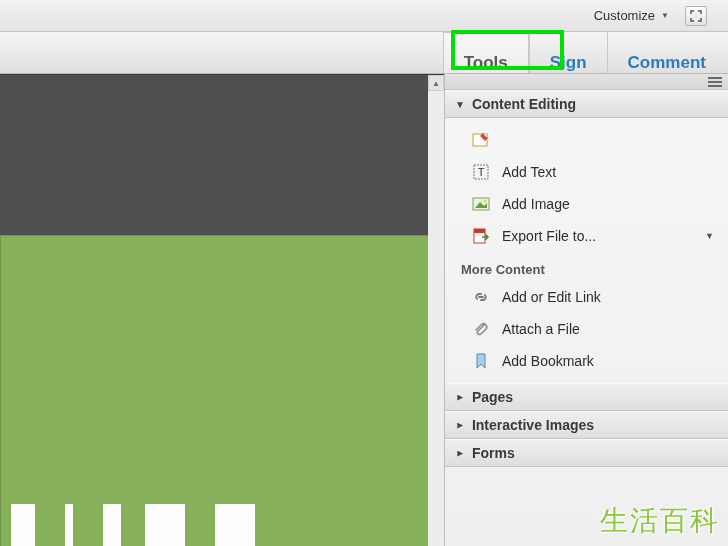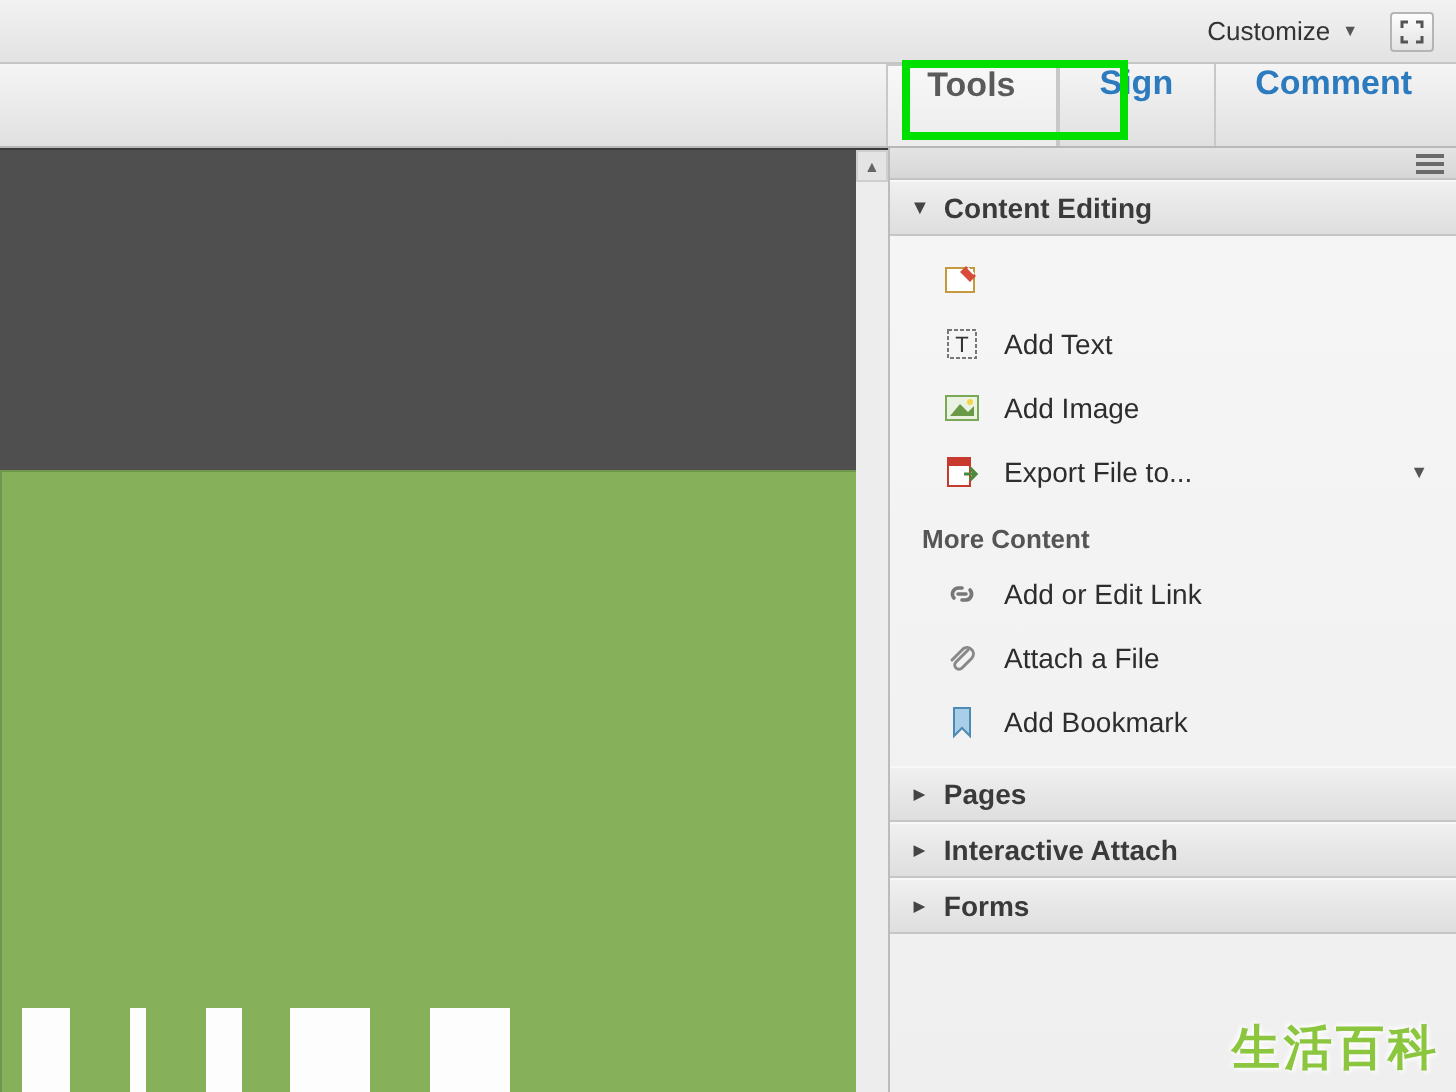--- a/index.html
+++ b/index.html
@@ -5,21 +5,21 @@
     * { margin: 0; padding: 0; box-sizing: border-box; font-family: "Segoe UI", Tahoma, sans-serif; }
     body { width: 728px; height: 546px; background: #e8e8e8; overflow: hidden; position: relative; }
     
     .top-bar {
       height: 32px;
       background: linear-gradient(to bottom, #f2f2f2, #e3e3e3);
       border-bottom: 1px solid #c5c5c5;
       display: flex;
       justify-content: flex-end;
       align-items: center;
-      padding-right: 11px;
+      padding-right: 21px;
       gap: 8px;
     }
     .customize-btn {
       display: flex;
       align-items: center;
       font-size: 13px;
       color: #333;
       padding: 3px 8px;
       cursor: pointer;
       gap: 6px;
@@ -38,21 +38,21 @@
       height: 42px;
       background: linear-gradient(to bottom, #f5f5f5, #e0e0e0);
       border-bottom: 1px solid #b8b8b8;
       display: flex;
       justify-content: flex-end;
       align-items: stretch;
       padding-right: 2px;
     }
     .tab {
       display: flex;
-      align-items: flex-start;
+      align-items: flex-end;
       padding: 0 20px;
       font-size: 17px;
       font-weight: 600;
       color: #2d7bbf;
       cursor: pointer;
       border-left: 1px solid #c8c8c8;
     }
     .tab.active {
       background: linear-gradient(to bottom, #f8f8f8, #ececec);
       color: #5a5a5a;
@@ -188,22 +188,22 @@
     
     .watermark {
       position: absolute;
       right: 8px;
       bottom: 6px;
       text-align: right;
       pointer-events: none;
       z-index: 20;
     }
     .watermark .cn {
-      font-size: 24px;
-      font-weight: bold;
+      font-size: 28px;
+      font-weight: normal;
       color: #8cc63f;
       text-shadow: 1px 1px 2px #fff, -1px -1px 2px #fff;
       letter-spacing: 2px;
     }
     .watermark .url {
       font-size: 13px;
       color: #f0f0f0;
       text-shadow: 0 0 3px #333;
       letter-spacing: 1px;
     }
@@ -338,21 +338,21 @@
         <span>Add Bookmark</span>
       </div>
     </div>
 
     <div class="section-header">
       <span class="expand-tri right">▼</span>
       <span>Pages</span>
     </div>
     <div class="section-header">
       <span class="expand-tri right">▼</span>
-      <span>Interactive Attach</span>
+      <span>Interactive Images</span>
     </div>
     <div class="section-header">
       <span class="expand-tri right">▼</span>
       <span>Forms</span>
     </div>
   </div>
 </div>
 
 <div class="watermark">
   <div class="cn">生活百科</div>

